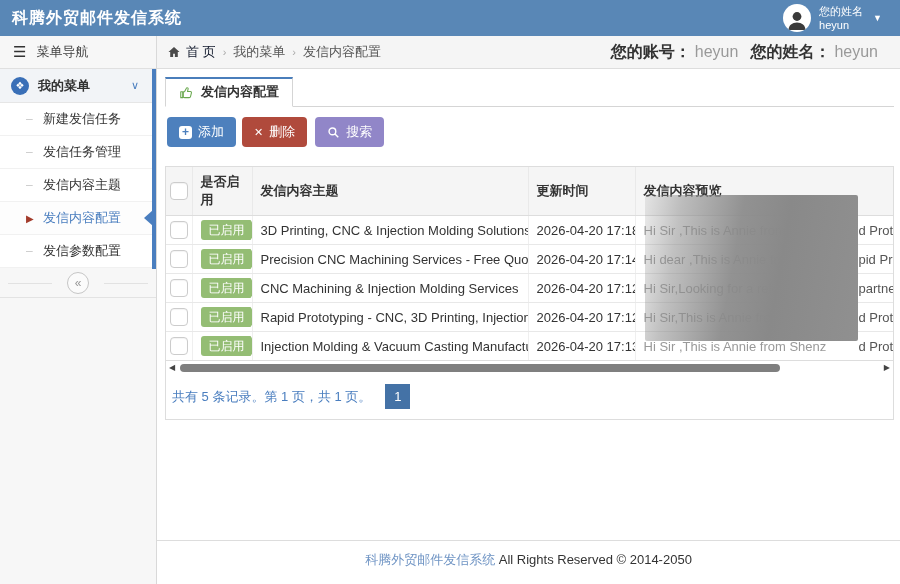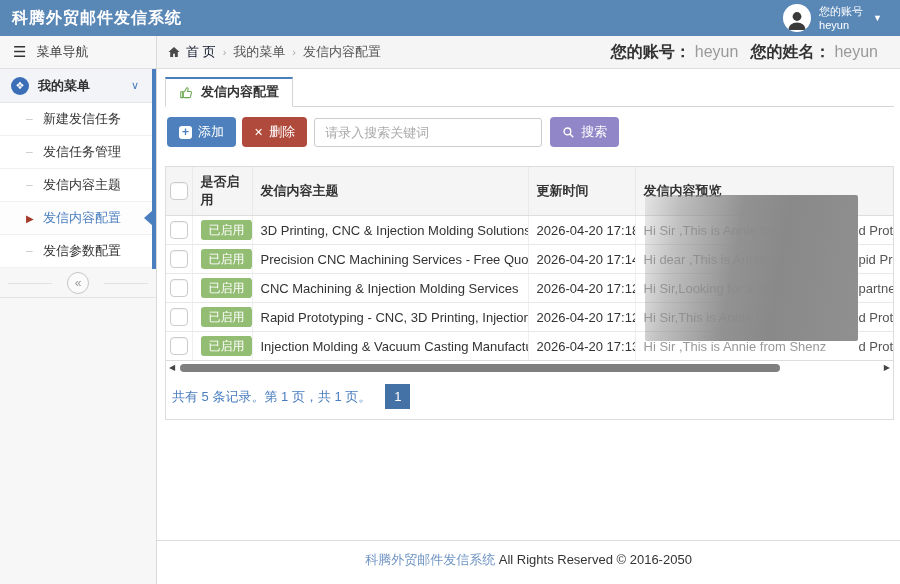--- a/index.html
+++ b/index.html
@@ -102,21 +102,21 @@
   <div class="topbar">
     <div class="topbar-title">科腾外贸邮件发信系统</div>
     <div class="topbar-right">
       <div class="avatar">
         <svg viewBox="0 0 24 24">
           <circle cx="12" cy="8.5" r="4.4" fill="#3a3a3a"></circle>
           <path d="M3.5 22c0-4.8 3.8-7.6 8.5-7.6s8.5 2.8 8.5 7.6z" fill="#3a3a3a"></path>
         </svg>
       </div>
       <div class="welcome">
-        <div>您的账号</div>
+        <div>您的姓名</div>
         <div>heyun</div>
       </div>
       <span class="caret">▼</span>
     </div>
   </div>
 
   <div class="body-row">
 
     <div class="sidebar">
       <div class="sidebar-header">
@@ -190,21 +190,20 @@
 
         <div class="toolbar">
           <button class="btn btn-add">
             <span class="plus-box">+</span>
             <span>添加</span>
           </button>
           <button class="btn btn-del">
             <span class="x-icon">✕</span>
             <span>删除</span>
           </button>
-          <input class="search-input" placeholder="请录入搜索关键词" style="">
           <button class="btn btn-search">
             <svg viewBox="0 0 24 24" fill="none" stroke="#fff" stroke-width="2.6">
               <circle cx="10" cy="10" r="6.2"></circle>
                 <path d="M14.8 14.8l6 6"></path>
             </svg>
             <span>搜索</span>
           </button>
         </div>
 
         <div class="grid">
@@ -274,17 +273,17 @@
           <div class="pagebar">
             <span>共有 5 条记录。第 1 页，共 1 页。</span>
             <span class="page-btn">1</span>
           </div>
         </div>
 
         <div class="filler"></div>
       </div>
 
       <div class="footer">
-        <span class="footer-brand">科腾外贸邮件发信系统</span><span> All Rights Reserved © 2016-2050</span>
+        <span class="footer-brand">科腾外贸邮件发信系统</span><span> All Rights Reserved © 2014-2050</span>
       </div>
     </div>
   </div>
 </div>
 
 </body></html>

